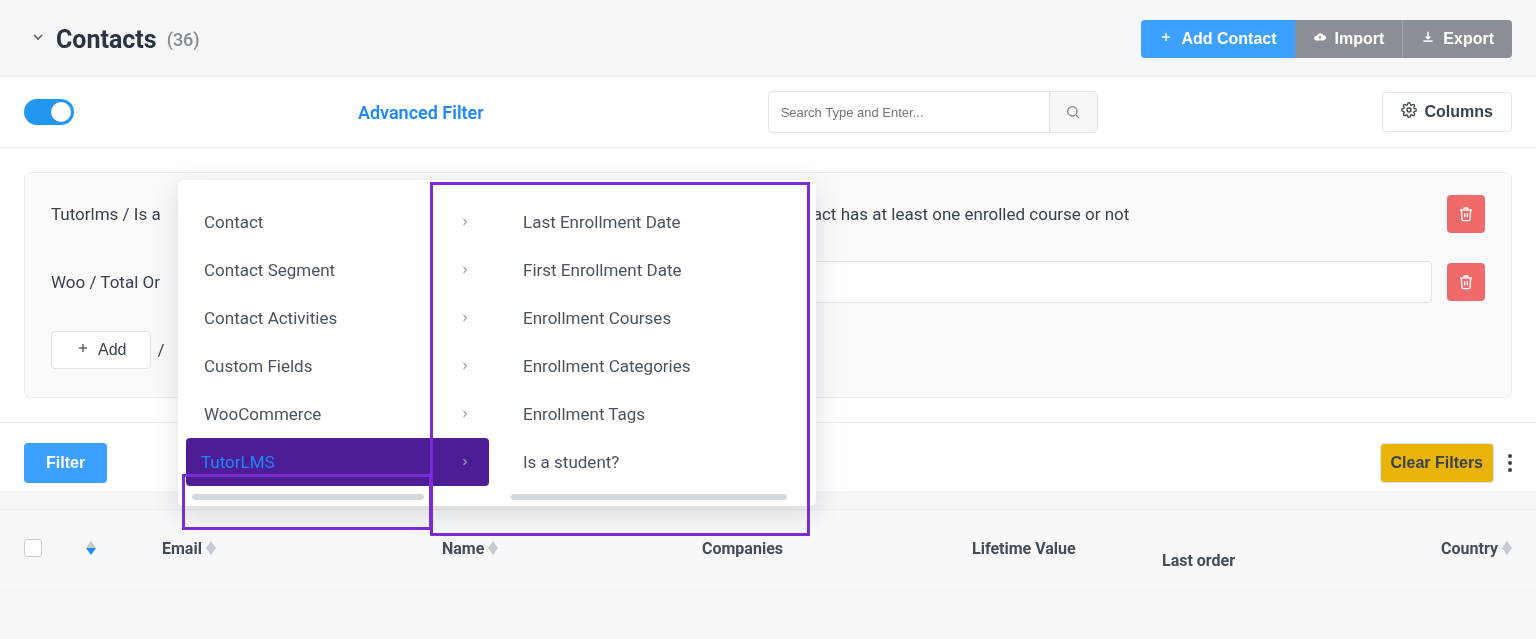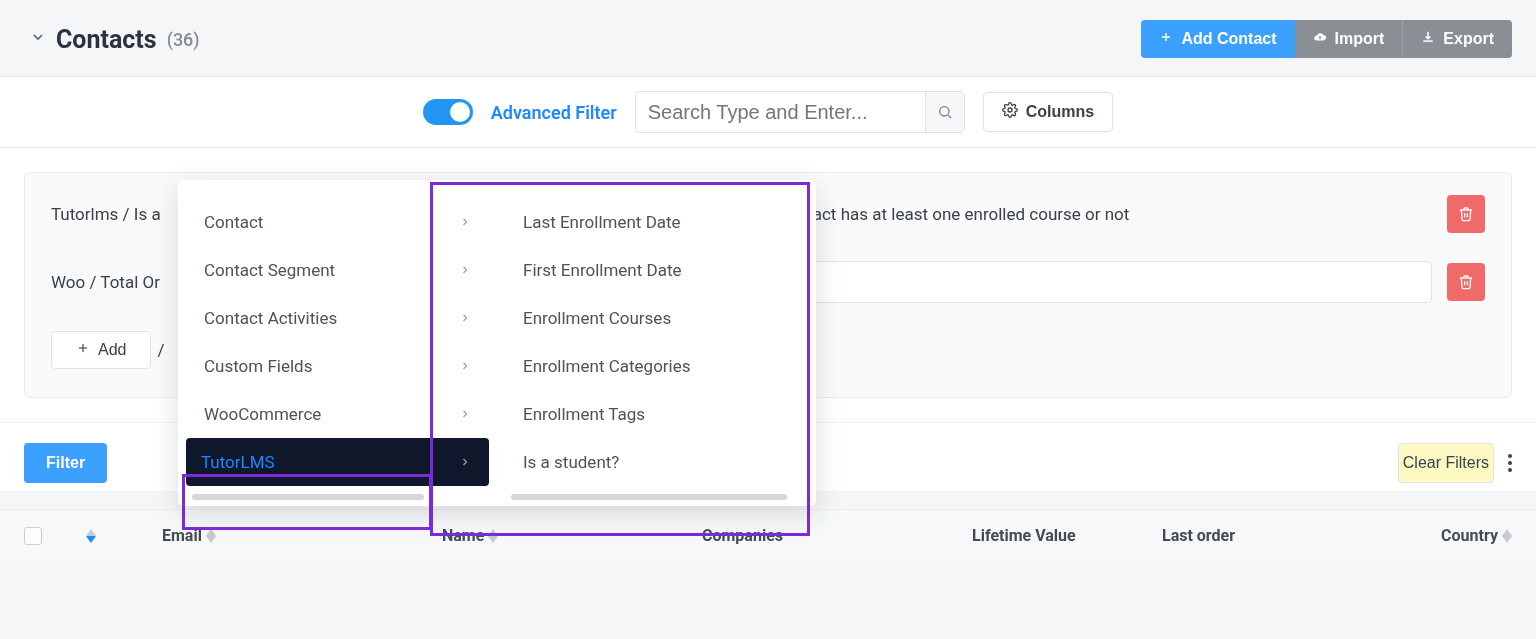--- a/index.html
+++ b/index.html
@@ -52,21 +52,21 @@
   .btn-gray.last { border-radius:0 4px 4px 0;justify-content:flex-end; }
   .icon14 { width:14px; height:14px; display:inline-block; }
 
   
   .toolbar {
     background:#ffffff;
     border-top:1px solid #e9ebed;
     border-bottom:1px solid #e9ebed;
     display:flex;
     align-items:center;
-    justify-content:center;
+    justify-content:space-between;
     gap:18px;
     padding:14px 24px;
   }
   .toggle {
     width:50px; height:26px;
     background:#2196f3;
     border-radius:13px;
     position:relative;
     cursor:pointer;
   }
@@ -77,21 +77,21 @@
   }
   .adv-filter-label { color:#1e88ff; font-size:18px; font-weight:600; }
   .search-wrap {
     display:flex; align-items:stretch;
     border:1px solid #dfe3e8; border-radius:4px;
     background:#fff;
     width:330px; height:42px;
   }
   .search-wrap input {
     flex:1; border:none; outline:none;
-    padding:0 12px; font-size:20px; color:#c2410c;
+    padding:0 12px; font-size:13px; color:#c2410c;
     background:transparent;
   }
   .search-icon-box {
     width:48px; display:flex; align-items:center; justify-content:center;
     background:#f6f7f8; border-left:1px solid #e5e8eb;
     color:#7a828d;
   }
   .columns-btn {
     display:flex; align-items:center; gap:8px;
     border:1px solid #dfe3e8; border-radius:4px;
@@ -143,22 +143,22 @@
     background:#fff;
   }
   .filter-btn {
     background:#3ba0ff; color:#fff;
     border:none; border-radius:4px;
     padding:11px 22px; font-size:16px; font-weight:600;
     cursor:pointer;
   }
   .clear-btn {
     margin-left:auto;
-    border:1px solid #dfe3e8; border-radius:4px; background:#fef9c3;
-    padding:10px 4px; font-size:16px; font-weight:400; color:#39424d;
+    border:1px solid #dfe3e8; border-radius:4px; background:#eab308;
+    padding:10px 10px; font-size:16px; font-weight:700; color:#39424d;
     cursor:pointer;
   }
   .dots { margin-left:14px; color:#39424d; cursor:pointer; font-size:20px; display:flex; flex-direction:column; gap:3px; align-items:center;}
   .dots span{width:4px;height:4px;background:#39424d;border-radius:50%;}
 
   
   .table-head {
     margin-top:18px;
     background:#f7f8f9;
     border-top:1px solid #ecedef;
@@ -190,21 +190,21 @@
     padding:10px 8px 0 8px;
     position:relative;
   }
   .pop-item {
     display:flex; align-items:center; justify-content:space-between;
     padding:14px 18px;
     font-size:17px; color:#4b535e;
     border-radius:4px;
     cursor:pointer;
   }
-  .pop-item.active { color:#1e88ff; background:#0f172a;padding-left:15px;}
+  .pop-item.active { color:#1e88ff; background:#4c1d95;padding-left:15px;}
   .pop-chevron { color:#9aa1aa; }
   .pop-scroll {
     position:absolute; bottom:-14px; left:14px;
     height:6px; background:#d5d8db; border-radius:3px;
   }
   .pop-col.left .pop-scroll{ width:232px; }
   .pop-col.right .pop-scroll{ width:276px; }
 
   
   .hl {
@@ -361,21 +361,21 @@
           <polygon points="0,0 10,0 5,7" fill="#c5cad0"></polygon>
         </svg>
     </span>
   </div>
   <div class="th th-wide">
     <span>Companies</span>
   </div>
   <div class="th" style="width:150px;">
     <span>Lifetime Value</span>
   </div>
-  <div class="th" style="width:200px;">
+  <div class="th" style="width:200px;margin-top:25px;">
     <span>Last order</span>
   </div>
   <div class="th" style="width:110px;justify-content:flex-end;">
     <span>Country</span>
     <span class="sort-ind">
       <svg width="10" height="7" viewBox="0 0 10 7">
           <polygon points="5,0 10,7 0,7" fill="#c5cad0"></polygon>
         </svg>
       <svg width="10" height="7" viewBox="0 0 10 7">
           <polygon points="0,0 10,0 5,7" fill="#c5cad0"></polygon>

